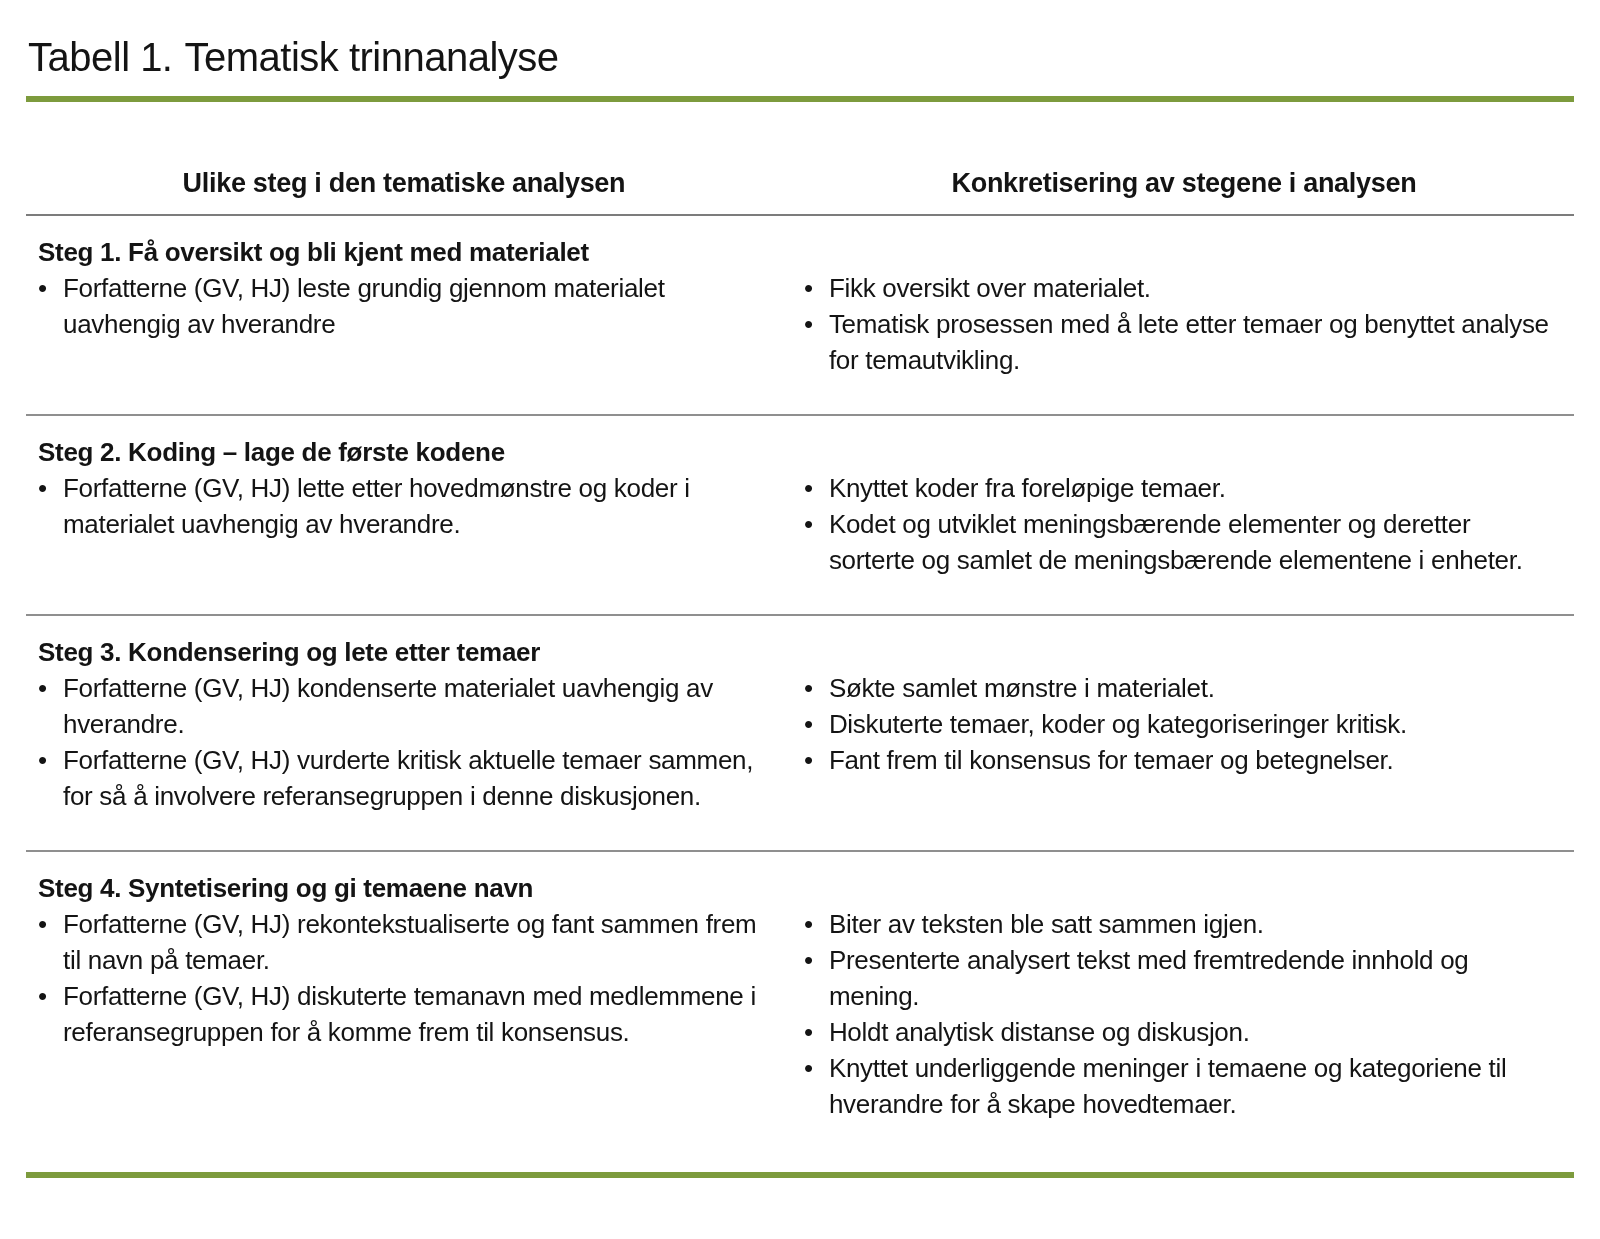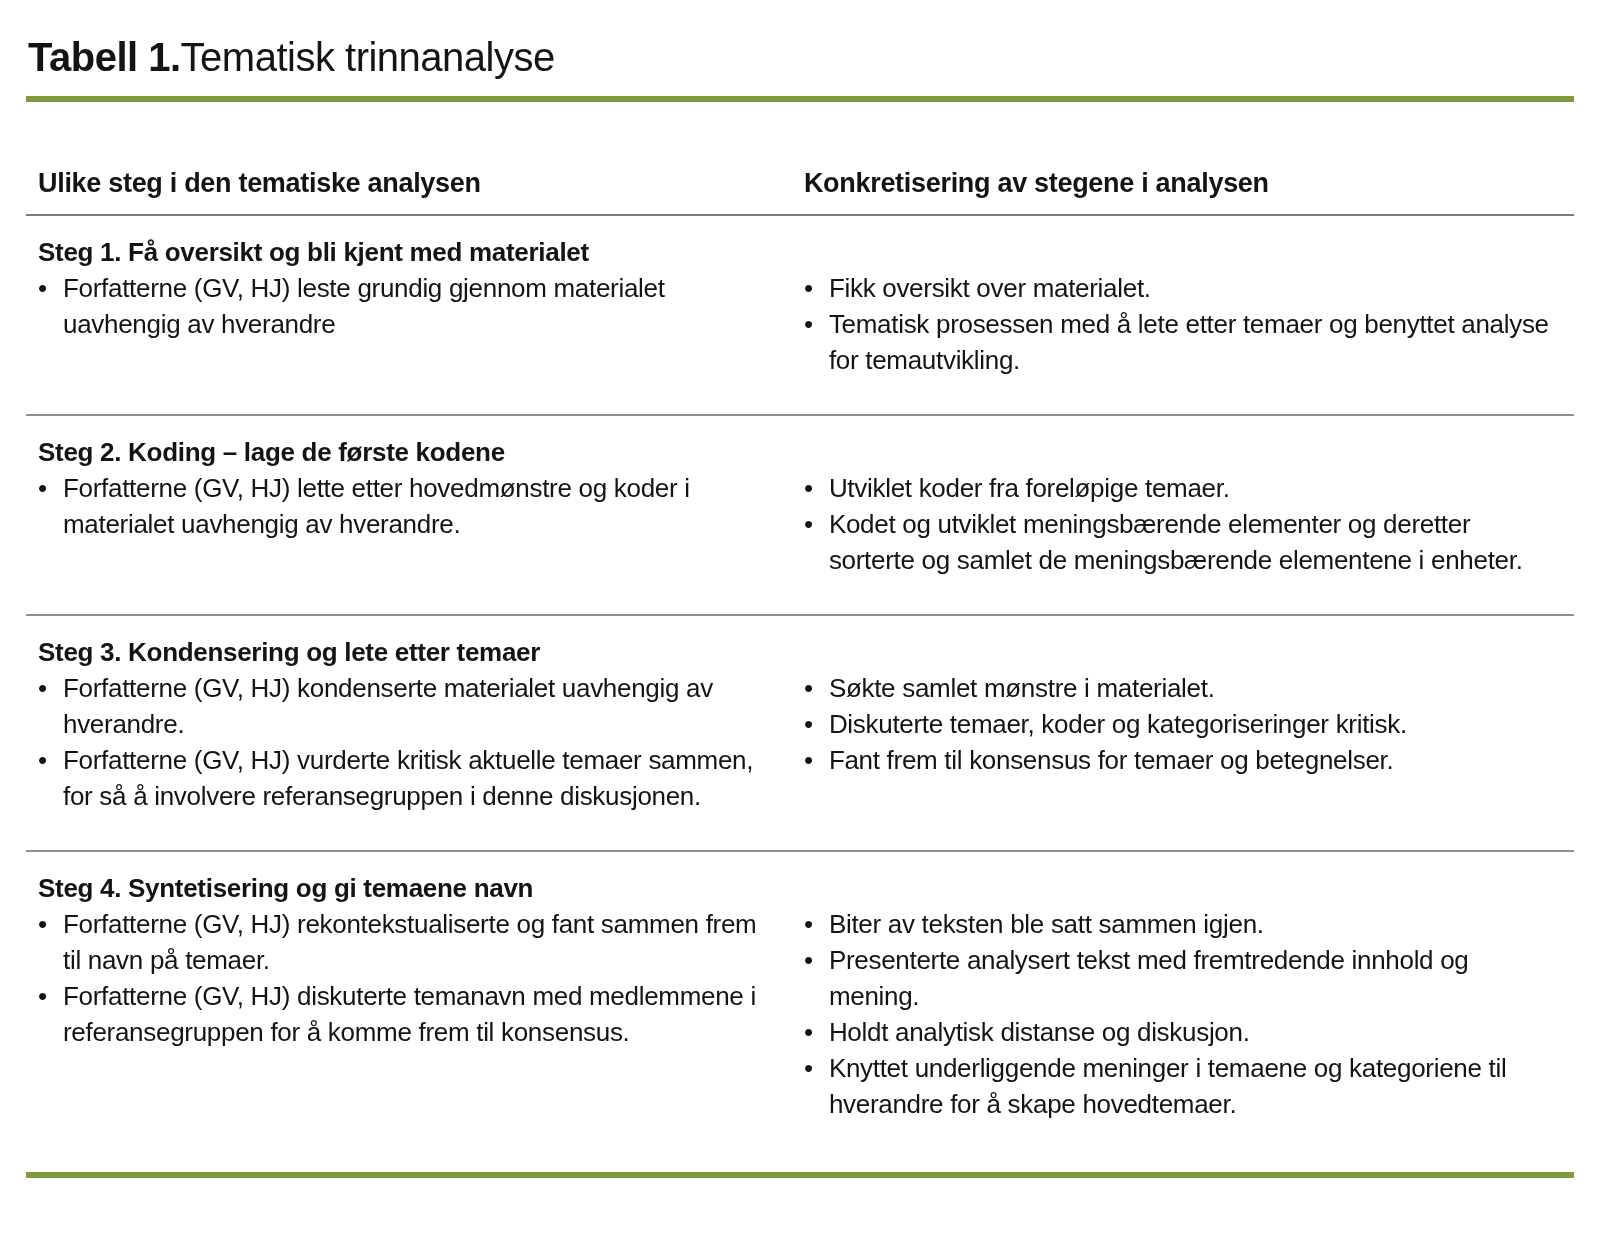--- a/index.html
+++ b/index.html
@@ -23,40 +23,40 @@
   
   .doc-title {
     margin: 34px 0 0 2px;
     font-size: 40px;
     line-height: 46px;
     font-weight: 400;
     letter-spacing: -0.5px;
     white-space: nowrap;
   }
   .doc-title .t-bold {
-    font-weight: 700;
-    margin-right: 0;
+    font-weight: 400;
+    margin-right: 12px;
   }
   
   .rule-green {
     height: 6px;
     background: #7d9b3d;
   }
   .rule-green.top { margin-top: 16px; }
   .rule-green.bottom { margin-top: 14px; }
   
   table.analysis {
     width: 100%;
     border-collapse: collapse;
     table-layout: fixed;
   }
   col.c-left  { width: 48.7%; }
   col.c-right { width: 51.3%; }
   th {
-    text-align: left;
+    text-align: center;
     font-size: 27px;
     line-height: 31px;
     font-weight: 700;
     letter-spacing: -0.3px;
     padding: 66px 10px 15px 12px;
     border-bottom: 2px solid #7c7c7c;
     vertical-align: bottom;
   }
   th.h-right { padding-left: 24px; }
   td {
@@ -140,21 +140,21 @@
           <li class="bitem">
             <span class="blt">•</span>
             <span class="li-text">Forfatterne (GV, HJ) lette etter hovedmønstre og koder i materialet uavhengig av hverandre.</span>
           </li>
         </ul>
       </td>
       <td class="col-right">
         <ul class="blist">
           <li class="bitem">
             <span class="blt">•</span>
-            <span class="li-text">Utviklet koder fra foreløpige temaer.</span>
+            <span class="li-text">Knyttet koder fra foreløpige temaer.</span>
           </li>
           <li class="bitem">
             <span class="blt">•</span>
             <span class="li-text">Kodet og utviklet meningsbærende elementer og deretter sorterte og samlet de meningsbærende elementene i enheter.</span>
           </li>
         </ul>
       </td>
     </tr>
 
     <tr>

